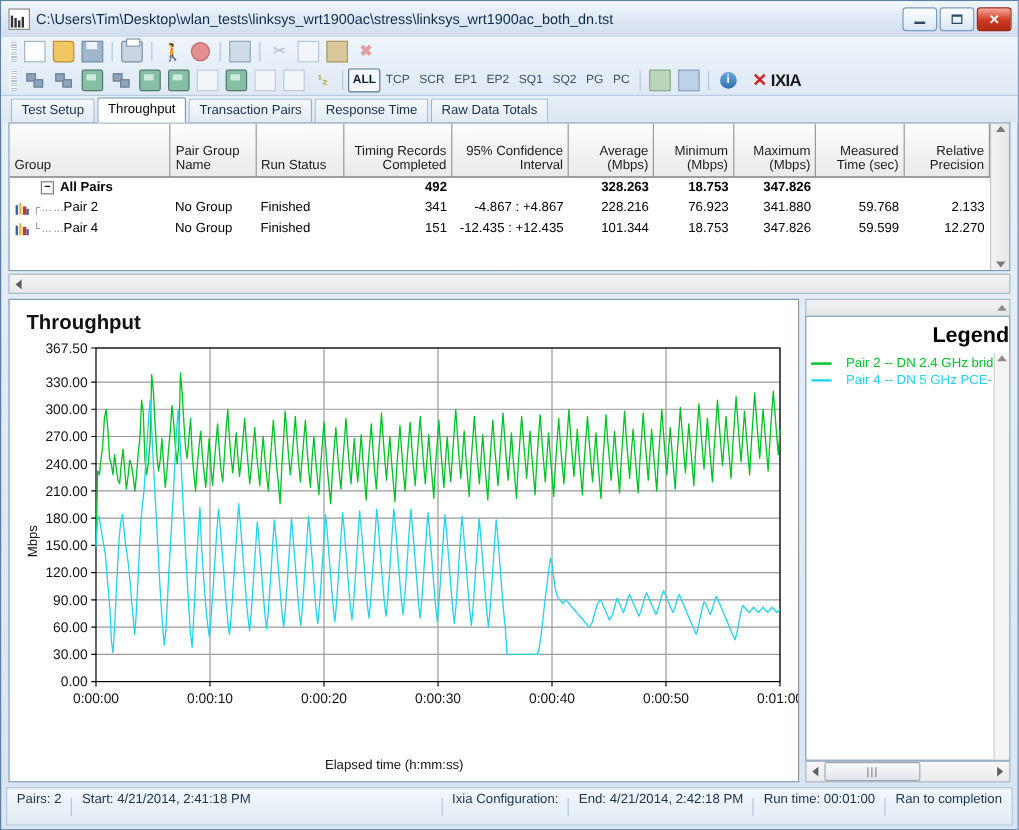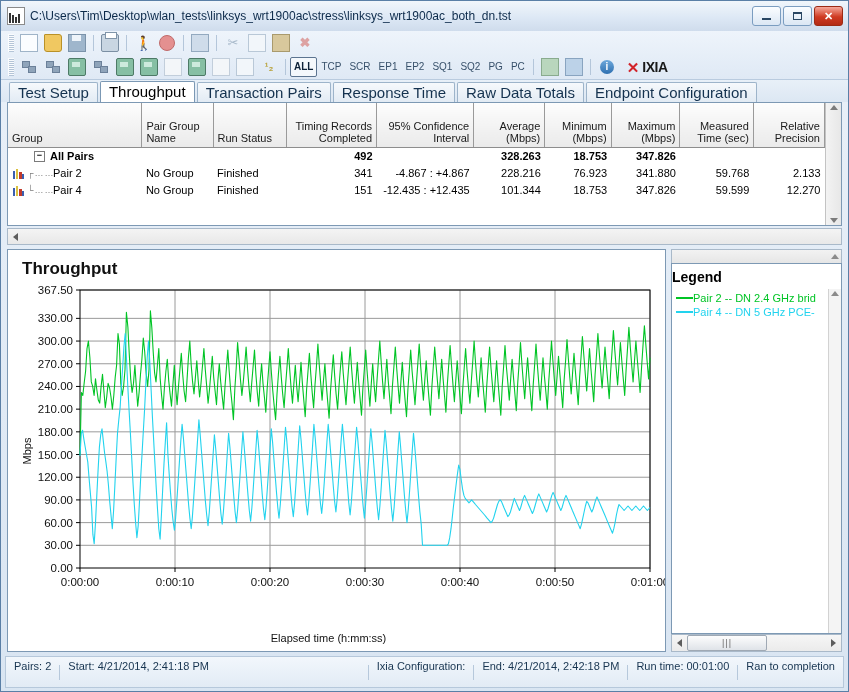--- a/index.html
+++ b/index.html
@@ -99,21 +99,21 @@
   .ico.green{background:#b9d6bd;border:1px solid #89ab8e;}
   .ico.blue2{background:#bcd2e8;border:1px solid #89a4c0;}
 
   
   .tabstrip{
     flex:0 0 22px;display:flex;align-items:flex-end;
     padding-left:8px;background:linear-gradient(#e8f0f8,#dce7f3);
     box-sizing:border-box;
   }
   .tab{
-    font-size:15px;color:#14324f;padding:3px 8px 3px 8px;
+    font-size:11px;color:#14324f;padding:3px 8px 3px 8px;
     border:1px solid #9db4ca;border-bottom:none;background:linear-gradient(#f6f9fc,#e2ebf4);
     margin-right:2px;border-radius:2px 2px 0 0;line-height:13px;
   }
   .tab.active{background:#ffffff;font-weight:normal;padding-bottom:4px;
     border-color:#7b98b4;position:relative;z-index:2;color:#000;}
 
   
   .gridpanel{
     flex:0 0 124px;margin:0 6px;background:#fff;border:1px solid #7d99b4;
     display:flex;box-sizing:border-box;overflow:hidden;
@@ -172,24 +172,24 @@
   .splitv{flex:0 0 5px;}
   .legendcol{flex:0 0 171px;display:flex;flex-direction:column;min-width:0;}
   .legendtop{
     flex:0 0 14px;background:linear-gradient(#f2f2f2,#e6e6e6);border:1px solid #a9b9c9;
     border-bottom:none;display:flex;justify-content:flex-end;align-items:center;padding-right:2px;box-sizing:border-box;
   }
   .legendbox{
     flex:1 1 auto;background:#fff;border:1px solid #7d99b4;display:flex;flex-direction:column;
     box-sizing:border-box;min-height:0;
   }
-  .legendtitle{text-align:left;font-size:14px;font-weight:bold;padding:5px 0 4px;color:#000;}
+  .legendtitle{text-align:right;font-size:18px;font-weight:bold;padding:5px 0 4px;color:#000;margin-left:48px;}
   .legendlist{flex:1 1 auto;display:flex;min-height:0;}
   .legenditems{flex:1 1 auto;padding:2px 0 0 4px;overflow:hidden;}
-  .legrow{display:flex;align-items:center;gap:0;font-size:11px;white-space:nowrap;line-height:14px;}
+  .legrow{display:flex;align-items:center;gap:12px;font-size:11px;white-space:nowrap;line-height:14px;}
   .swatch{width:17px;height:2px;flex:0 0 17px;}
   .legvscroll{flex:0 0 13px;border-left:1px solid #d2d2d2;background:#f4f4f4;
     display:flex;flex-direction:column;align-items:center;padding-top:2px;box-sizing:border-box;}
   .hscrollbar{
     flex:0 0 17px;border:1px solid #a9b9c9;background:linear-gradient(#f6f6f6,#ebebeb);
     display:flex;align-items:center;box-sizing:border-box;
   }
   .hsb-arrow{width:15px;height:15px;display:flex;align-items:center;justify-content:center;}
   .hsb-arrow .tri{width:0;height:0;border-top:4px solid transparent;border-bottom:4px solid transparent;}
   .hsb-arrow.left .tri{border-right:5px solid #5d5d5d;}
@@ -341,21 +341,20 @@
       </div>
     </div>
   </div>
 
   <div class="tabstrip">
     <div class="tab">Test Setup</div>
     <div class="tab active">Throughput</div>
     <div class="tab">Transaction Pairs</div>
     <div class="tab">Response Time</div>
     <div class="tab">Raw Data Totals</div>
-    <div class="tab">Endpoint Configuration</div>
   </div>
 
   <div class="gridpanel">
     <div class="gridinner">
       <table class="grid">
         <colgroup>
           <col style="width:113px">
             <col style="width:60px">
             <col style="width:62px">
           <col style="width:76px">

